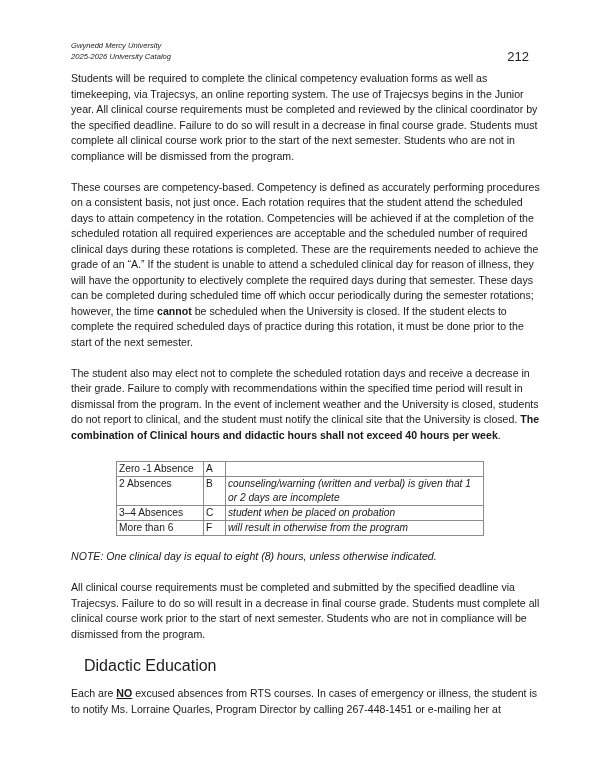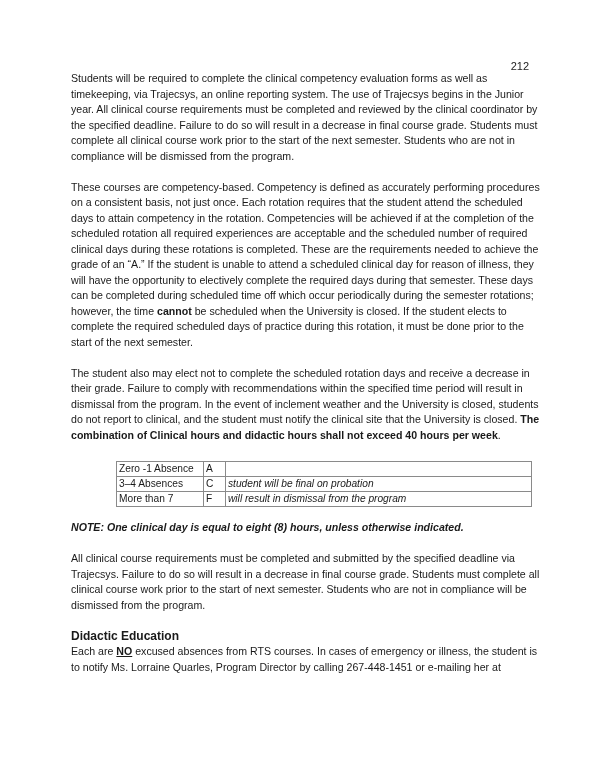--- a/index.html
+++ b/index.html
@@ -1,61 +1,70 @@
 <!DOCTYPE html>
 <html><head>
 <meta charset="utf-8">
 <style>
   html, body { margin: 0; padding: 0; background: #ffffff; }
   body { width: 600px; height: 776px; position: relative; overflow: hidden;
          font-family: "Liberation Sans", sans-serif; color: #1a1a1a; }
   .page { position: absolute; left: 0; top: 0; width: 600px; height: 776px; }
   .hdr { position: absolute; left: 71px; top: 40px; font-size: 7.6px; font-style: italic; line-height: 11px; color: #222; }
-  .pnum { position: absolute; right: 71px; top: 61px; font-size: 11px; line-height: 11px; color: #222; }
+  .pnum { position: absolute; right: 71px; top: 51px; font-size: 13px; line-height: 11px; color: #222; }
   .body { position: absolute; left: 71px; top: 71px; width: 470px; font-size: 10.6px; line-height: 15.5px; }
   .body p { margin: 0 0 15.5px 0; }
   .b { font-weight: bold; margin-top: 20px; }
   .u { text-decoration: underline; font-weight: bold; margin-top: 22px; }
-  table.grades { border-collapse: collapse; margin: 0 0 0 45px; width: 416px; font-size: 10.2px; line-height: 14px; }
+  table.grades { border-collapse: collapse; margin: 0 0 0 45px; width: 368px; font-size: 10.2px; line-height: 14px; }
   table.grades td { border: 1px solid #8a8a8a; padding: 0 2px; vertical-align: top; }
   table.grades td.c1 { width: 82px; }
   table.grades td.c2 { width: 17px; }
   table.grades td.c3 { font-style: italic; }
-  .note { font-weight: bold; font-style: italic; }
+  .note { font-weight: normal; font-style: italic; }
   .table-wrap { margin: 0 0 15.5px 0; padding-top: 2px; }
-  h4 { margin: 0; font-size: 12px; font-weight: bold; line-height: 15.5px; }
+  h4 { margin: 13px; font-size: 16px; font-weight: normal; line-height: 15.5px; }
 </style>
 </head>
 <body>
 
 <div class="page">
+  <div class="hdr">
+    <div>Gwynedd Mercy University</div>
+    <div>2025-2026 University Catalog</div>
+  </div>
   <div class="pnum">212</div>
 
   <div class="body">
     <p>Students will be required to complete the clinical competency evaluation forms as well as timekeeping, via Trajecsys, an online reporting system. The use of Trajecsys begins in the Junior year. All clinical course requirements must be completed and reviewed by the clinical coordinator by the specified deadline. Failure to do so will result in a decrease in final course grade. Students must complete all clinical course work prior to the start of the next semester. Students who are not in compliance will be dismissed from the program.</p>
     <p><span>These courses are competency-based. Competency is defined as accurately performing procedures on a consistent basis, not just once. Each rotation requires that the student attend the scheduled days to attain competency in the rotation. Competencies will be achieved if at the completion of the scheduled rotation all required experiences are acceptable and the scheduled number of required clinical days during these rotations is completed. These are the requirements needed to achieve the grade of an “A.” If the student is unable to attend a scheduled clinical day for reason of illness, they will have the opportunity to electively complete the required days during that semester. These days can be completed during scheduled time off which occur periodically during the semester rotations; however, the time </span><span class="b">cannot</span><span> be scheduled when the University is closed. If the student elects to complete the required scheduled days of practice during this rotation, it must be done prior to the start of the next semester.</span></p>
     <p><span>The student also may elect not to complete the scheduled rotation days and receive a decrease in their grade. Failure to comply with recommendations within the specified time period will result in dismissal from the program. In the event of inclement weather and the University is closed, students do not report to clinical, and the student must notify the clinical site that the University is closed. </span><span class="b">The combination of Clinical hours and didactic hours shall not exceed 40 hours per week</span><span>.</span></p>
 
     <div class="table-wrap">
       <table class="grades">
         <tbody id="grade-rows">
             <tr>
               <td class="c1">Zero -1 Absence</td>
               <td class="c2">A</td>
               <td class="c3"></td>
             </tr>
             <tr>
+              <td class="c1">2 Absences</td>
+              <td class="c2">B</td>
+              <td class="c3">counseling/warning (written and verbal) is given that 1 or 2 days are incomplete</td>
+            </tr>
+            <tr>
               <td class="c1">3–4 Absences</td>
               <td class="c2">C</td>
-              <td class="c3">student will be final on probation</td>
+              <td class="c3">student when be placed on probation</td>
             </tr>
             <tr>
-              <td class="c1">More than 7</td>
+              <td class="c1">More than 6</td>
               <td class="c2">F</td>
-              <td class="c3">will result in dismissal from the program</td>
+              <td class="c3">will result in otherwise from the program</td>
             </tr>
           </tbody>
       </table>
     </div>
 
     <p class="note" style="margin-top:-2px">NOTE: One clinical day is equal to eight (8) hours, unless otherwise indicated.</p>
     <p>All clinical course requirements must be completed and submitted by the specified deadline via Trajecsys. Failure to do so will result in a decrease in final course grade. Students must complete all clinical course work prior to the start of next semester. Students who are not in compliance will be dismissed from the program.</p>
     <h4>Didactic Education</h4>
     <p><span>Each are </span><span class="u">NO</span><span> excused absences from RTS courses. In cases of emergency or illness, the student is to notify Ms. Lorraine Quarles, Program Director by calling 267-448-1451 or e-mailing her at</span></p>
   </div>

